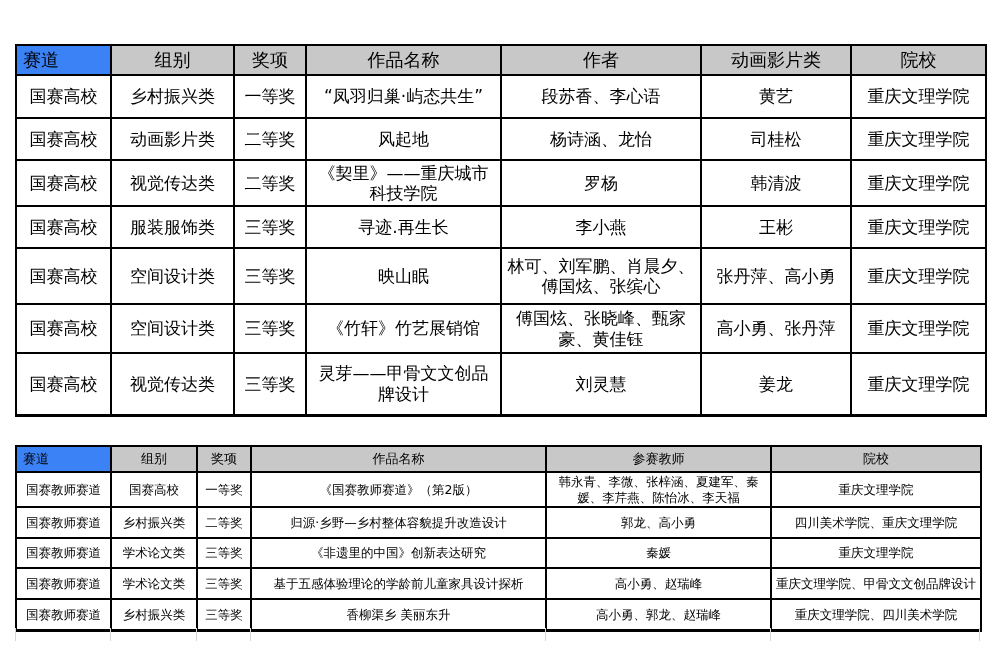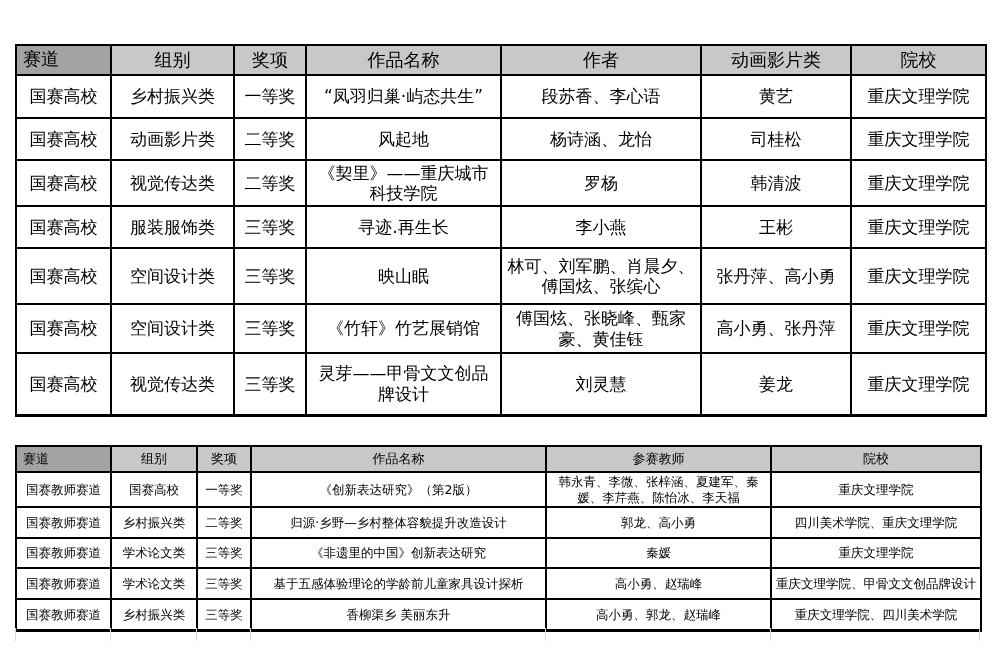--- a/index.html
+++ b/index.html
@@ -20,21 +20,21 @@
   }
   
   #t1{left:15px;top:44px;width:970px;font-size:17px;line-height:1.2;}
   #t1 thead tr{height:30px;}
   #t1 th{font-size:18px;}
   
   #t2{left:15px;top:445px;width:965px;font-size:12.5px;line-height:1.25;}
   #t2 thead tr{height:26px;}
   #t2 th{font-size:13px;}
   th.gray{background:var(--header-bg,#c8c8c8);font-weight:normal;}
-  th.first{background:#a3a3a3;font-weight:normal;text-align:left;padding-left:6px;font-family:Liberation Serif, serif;}
+  th.first{background:#3b82f6;font-weight:normal;text-align:left;padding-left:6px;}
   tbody tr:last-child td{border-bottom-width:3px;}
   
   .stub{position:absolute;top:628px;height:13px;width:1px;background:#d7d7d7;}
 </style>
 </head>
 <body>
 
 <table id="t1">
   <colgroup>
     <col style="width:95px">
@@ -140,21 +140,21 @@
         <th class="gray">作品名称</th>
         <th class="gray">参赛教师</th>
         <th class="gray">院校</th>
       </tr>
     </thead>
   <tbody>
       <tr style="height: 34px;">
         <td>国赛教师赛道</td>
         <td>国赛高校</td>
         <td>一等奖</td>
-        <td>《创新表达研究》（第2版）</td>
+        <td>《国赛教师赛道》（第2版）</td>
         <td>韩永青、李微、张梓涵、夏建军、秦媛、李芹燕、陈怡冰、李天福</td>
         <td>重庆文理学院</td>
       </tr>
       <tr style="height: 31px;">
         <td>国赛教师赛道</td>
         <td>乡村振兴类</td>
         <td>二等奖</td>
         <td>归源·乡野—乡村整体容貌提升改造设计</td>
         <td>郭龙、高小勇</td>
         <td>四川美术学院、重庆文理学院</td>

